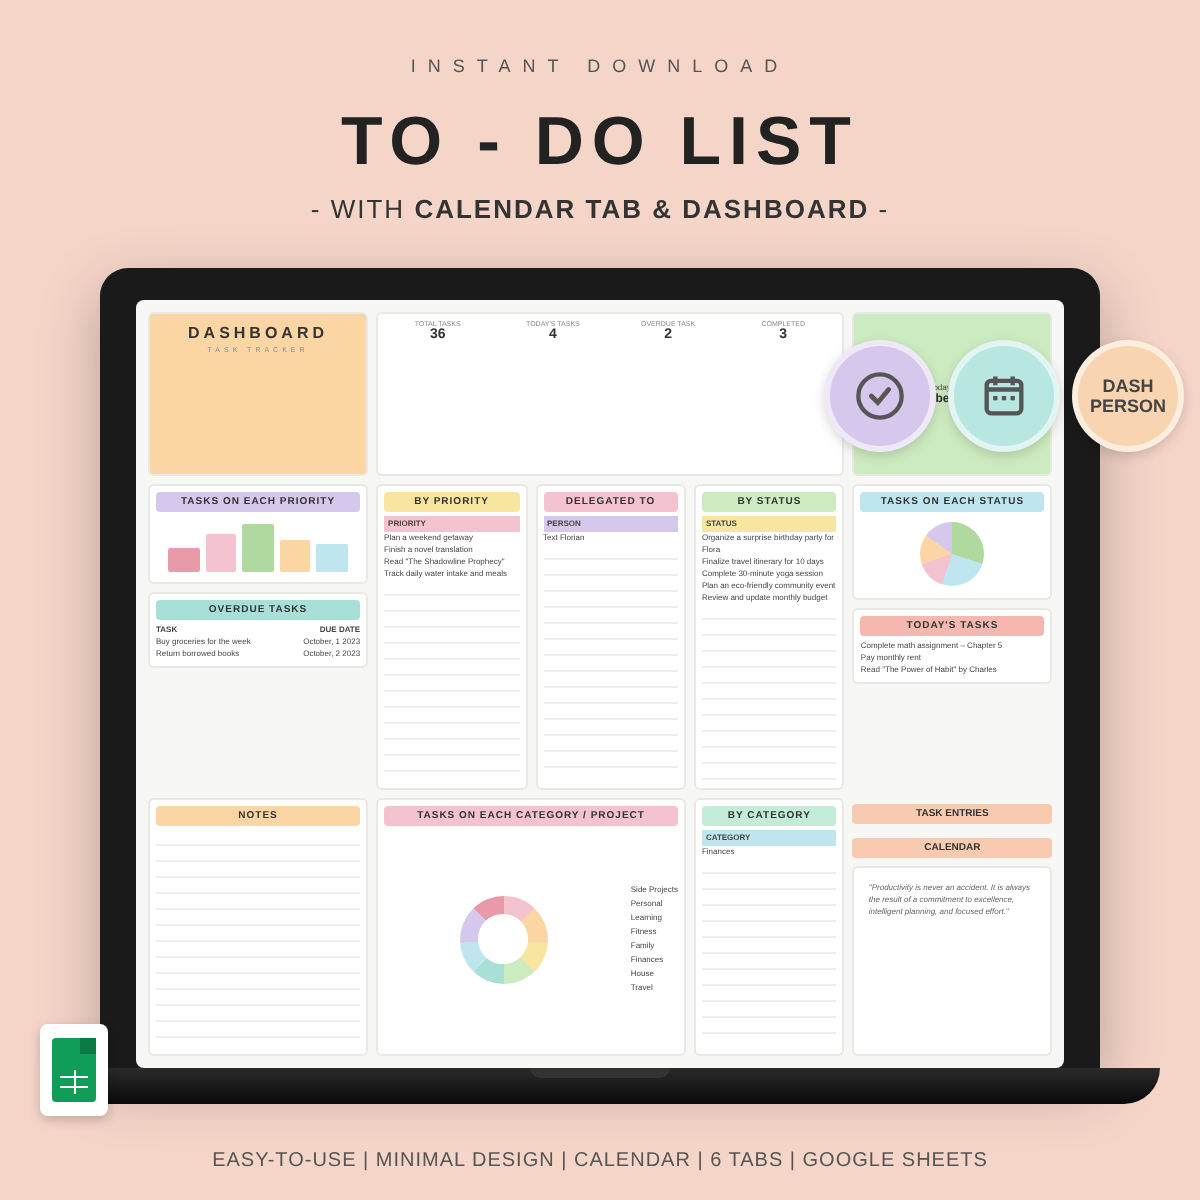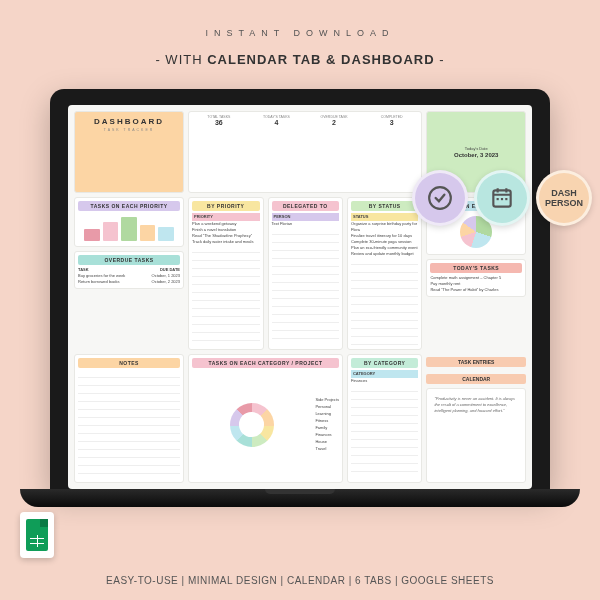--- a/index.html
+++ b/index.html
@@ -63,20 +63,21 @@
 
 .footer{position:absolute;bottom:14px;left:0;width:100%;text-align:center;font-size:10px;color:#555;letter-spacing:.5px}
 
 .btn-link{border-radius:2px;padding:2px;text-align:center;font-size:5px;font-weight:700;margin-top:3px}
 </style>
 </head>
 <body>
 
 <div class="card">
   <div class="eyebrow">INSTANT DOWNLOAD</div>
+  <div class="title">TO - DO LIST</div>
   <div class="subtitle">
     <span>- WITH </span><strong>CALENDAR TAB &amp; DASHBOARD</strong><span>  -</span>
   </div>
 
   <div class="laptop">
     <div class="screen-bezel">
       <div class="screen">
 
         <div class="panel h-orange" style="grid-column:1;grid-row:1">
           <div class="dash-title">DASHBOARD</div>

